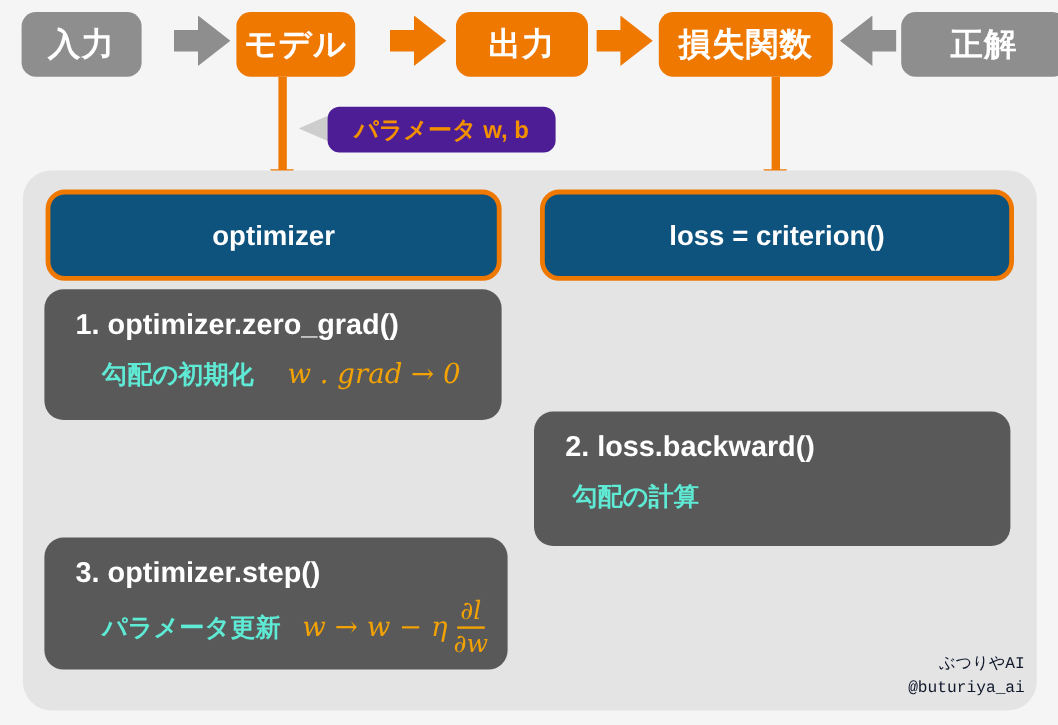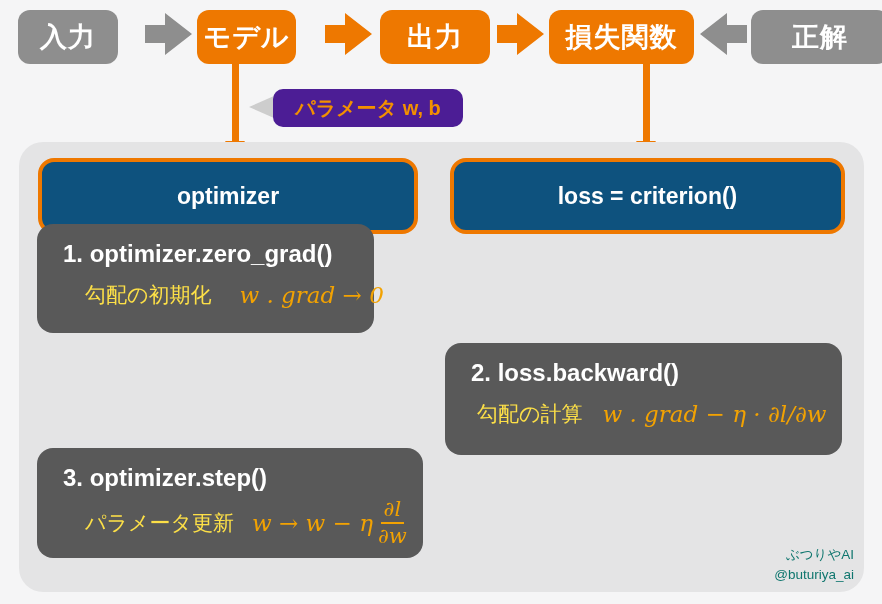--- a/index.html
+++ b/index.html
@@ -57,39 +57,39 @@
   .header{
     position:absolute;top:158px;height:76px;box-sizing:border-box;
     background:#0E527E;border:4px solid #EE7800;border-radius:16px;
     display:flex;align-items:center;justify-content:center;
     color:#fff;font-weight:bold;font-size:23px;
   }
   .header.hl{left:38px;width:380px;}
   .header.hr{left:450px;width:395px;}
   
   .step{position:absolute;background:#595959;border-radius:16px;color:#fff;}
-  .s1{left:37px;top:224px;width:337px;height:109px;}
+  .s1{left:37px;top:241px;width:381px;height:109px;}
   .s2{left:445px;top:343px;width:397px;height:112px;}
   .s3{left:37px;top:448px;width:386px;height:110px;}
   .step-title{margin:16px 0 0 26px;font-weight:bold;font-size:24px;}
   .step-row{display:flex;align-items:center;margin:13px 0 0 48px;gap:28px;}
   .s2 .step-row{margin-left:32px;gap:20px;}
   .s3 .step-row{margin-top:5px;gap:18px;}
-  .caption{color:#fde047;font-weight:normal;font-size:21px;white-space:nowrap;}
+  .caption{color:#5eead4;font-weight:bold;font-size:21px;white-space:nowrap;}
   .math{
     color:#F2A202;font-family:"DejaVu Serif", serif;font-style:italic;
     font-size:23px;white-space:nowrap;display:inline-flex;align-items:center;
   }
   .frac{display:inline-flex;flex-direction:column;align-items:center;
     line-height:1.15;font-size:21px;margin-left:5px;}
   .frac-num{border-bottom:2px solid #F2A202;padding:0 3px 1px;}
   
   .watermark{
     position:absolute;right:28px;top:545px;text-align:right;
-    color:#0f766e;font-size:13.5px;line-height:1.5;
+    color:#0f172a;font-size:13.5px;line-height:1.5;font-family:Liberation Mono, monospace;
   }
 </style>
 </head>
 <body>
 
 <div class="canvas">
 
   <div class="node gray n1">
     <span>入力</span>
   </div>
@@ -142,21 +142,20 @@
     <div class="step-row">
       <span class="caption">勾配の初期化</span>
       <span class="math">w . grad → 0</span>
     </div>
   </div>
 
   <div class="step s2">
     <div class="step-title">2. loss.backward()</div>
     <div class="step-row">
       <span class="caption">勾配の計算</span>
-      <span class="math">w . grad − η · ∂l/∂w</span>
     </div>
   </div>
 
   <div class="step s3">
     <div class="step-title">3. optimizer.step()</div>
     <div class="step-row">
       <span class="caption">パラメータ更新</span>
       <span class="math">
         <span>w → w − η</span>
         <span class="frac">

